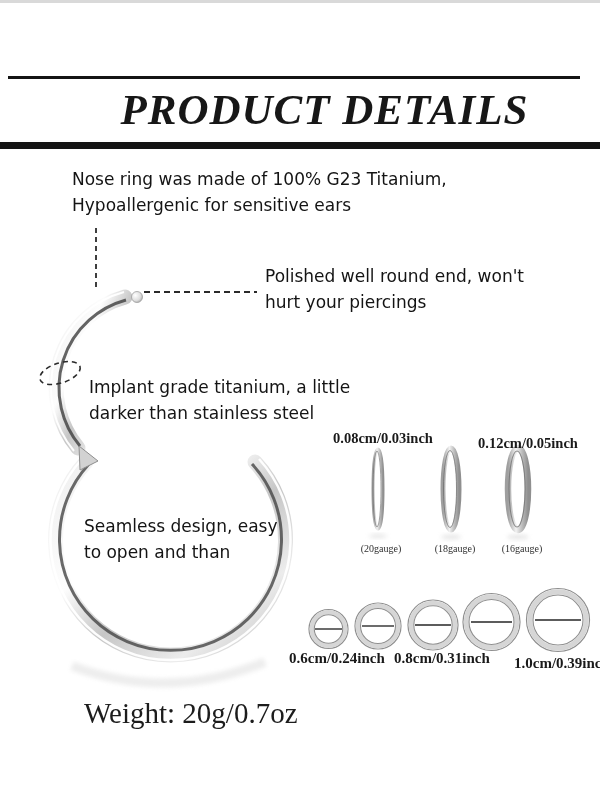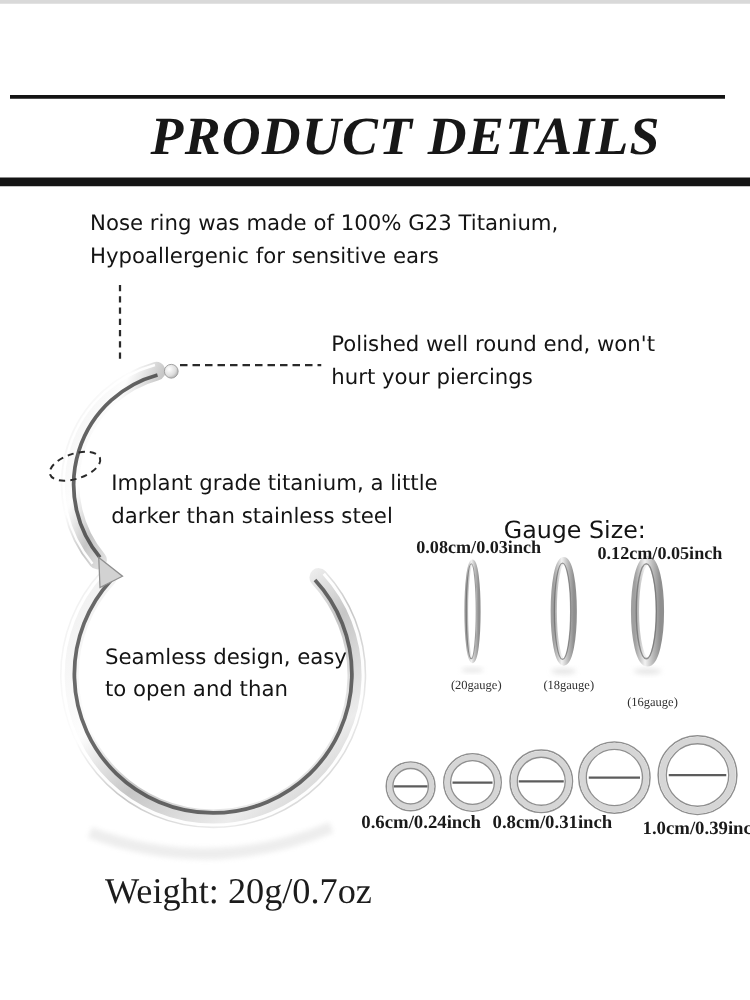--- a/index.html
+++ b/index.html
@@ -27,21 +27,21 @@
   .gauge-title{top:413px;left:403px;font-family:"DejaVu Sans",sans-serif;font-size:19px;color:#141414;white-space:nowrap;}
   .size-label{
     font-family:Liberation Serif, serif;font-weight:bold;font-size:14.5px;color:#1a1a1a;white-space:nowrap;
   }
   .size-left{top:430px;left:333px;}
   .size-right{top:435px;left:478px;}
   .gauge-label{
     font-family:Liberation Serif, serif;font-size:10px;color:#2f2f2f;white-space:nowrap;
     transform:translateX(-50%);
   }
-  .g20{top:543px;left:381px;} .g18{top:543px;left:455px;text-align:center;} .g16{top:557px;left:522px;}
+  .g20{top:543px;left:381px;} .g18{top:543px;left:455px;text-align:center;} .g16{top:543px;left:522px;}
   .dia-label{font-family:"Liberation Serif",serif;font-weight:bold;font-size:15px;color:#1a1a1a;white-space:nowrap;}
   .dia1{top:650px;left:289px;} .dia2{top:650px;left:394px;} .dia3{top:655px;left:514px;}
   .weight{
     top:697px;left:84px;font-family:"Liberation Serif",serif;font-size:29px;color:#1c1c1c;white-space:nowrap;
   }
   svg{display:block;}
 </style>
 </head>
 <body>
 
@@ -160,21 +160,20 @@
   <div class="abs note note-implant">
     <div>Implant grade titanium, a little</div>
     <div>darker than stainless steel</div>
   </div>
 
   <div class="abs note note-seamless">
     <div>Seamless design, easy</div>
     <div>to open and than</div>
   </div>
 
-  <div class="abs gauge-title">Gauge Size:</div>
   <div class="abs size-label size-left">0.08cm/0.03inch</div>
   <div class="abs size-label size-right">0.12cm/0.05inch</div>
 
   <div class="abs gauge-label g20">(20gauge)</div>
   <div class="abs gauge-label g18">(18gauge)</div>
   <div class="abs gauge-label g16">(16gauge)</div>
 
   <div class="abs dia-label dia1">0.6cm/0.24inch</div>
   <div class="abs dia-label dia2">0.8cm/0.31inch</div>
   <div class="abs dia-label dia3">1.0cm/0.39inch</div>

